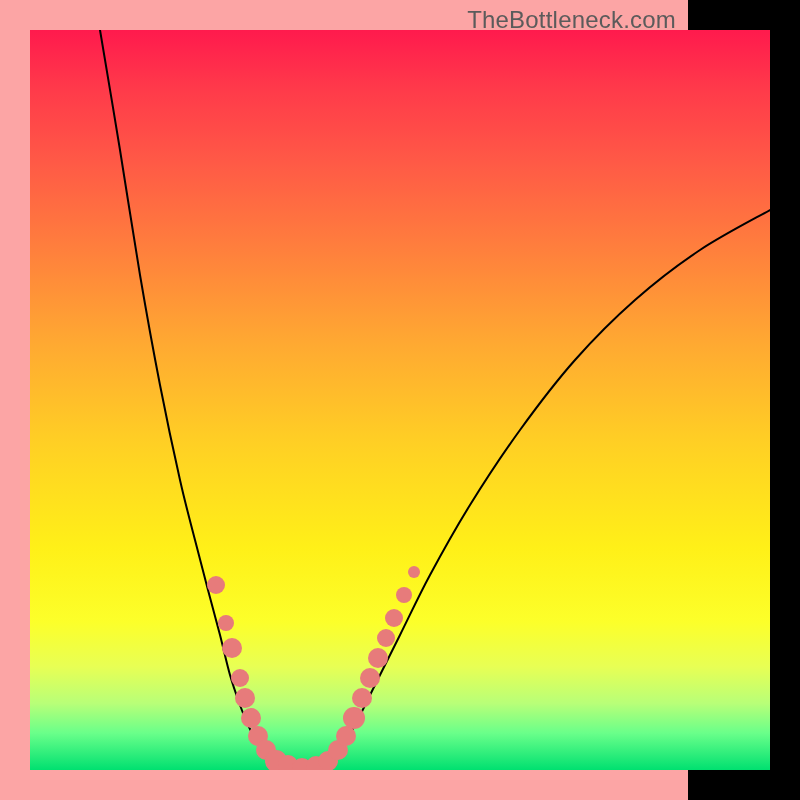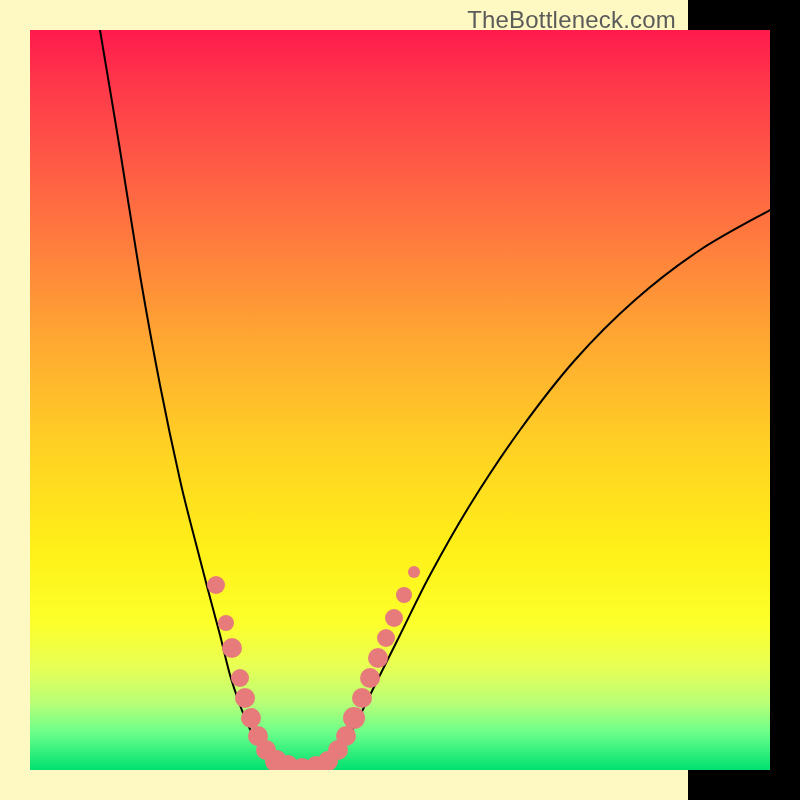--- a/index.html
+++ b/index.html
@@ -10,21 +10,21 @@
     overflow: hidden;
     background: #000;
     font-family: Arial, Helvetica, sans-serif;
   }
   .frame {
     position: absolute;
     left: 0;
     top: 0;
     width: 688px;
     height: 800px;
-    background: #fef9c3;
+    background: #fca5a5;
   }
   .plot {
     position: absolute;
     left: 30px;
     top: 30px;
     width: 740px;
     height: 740px;
     background: linear-gradient(to bottom,
       #ff1a4d 0%,
       #ff3a4a 8%,

